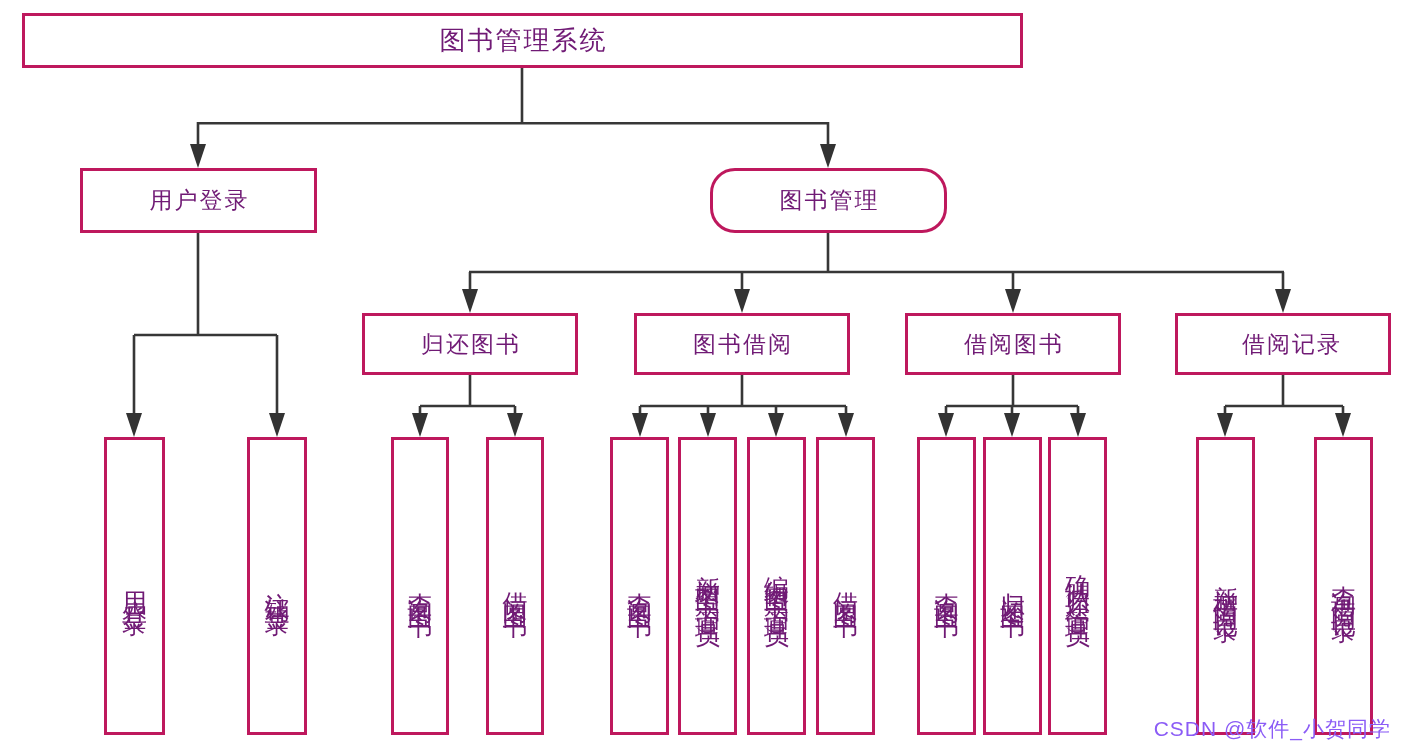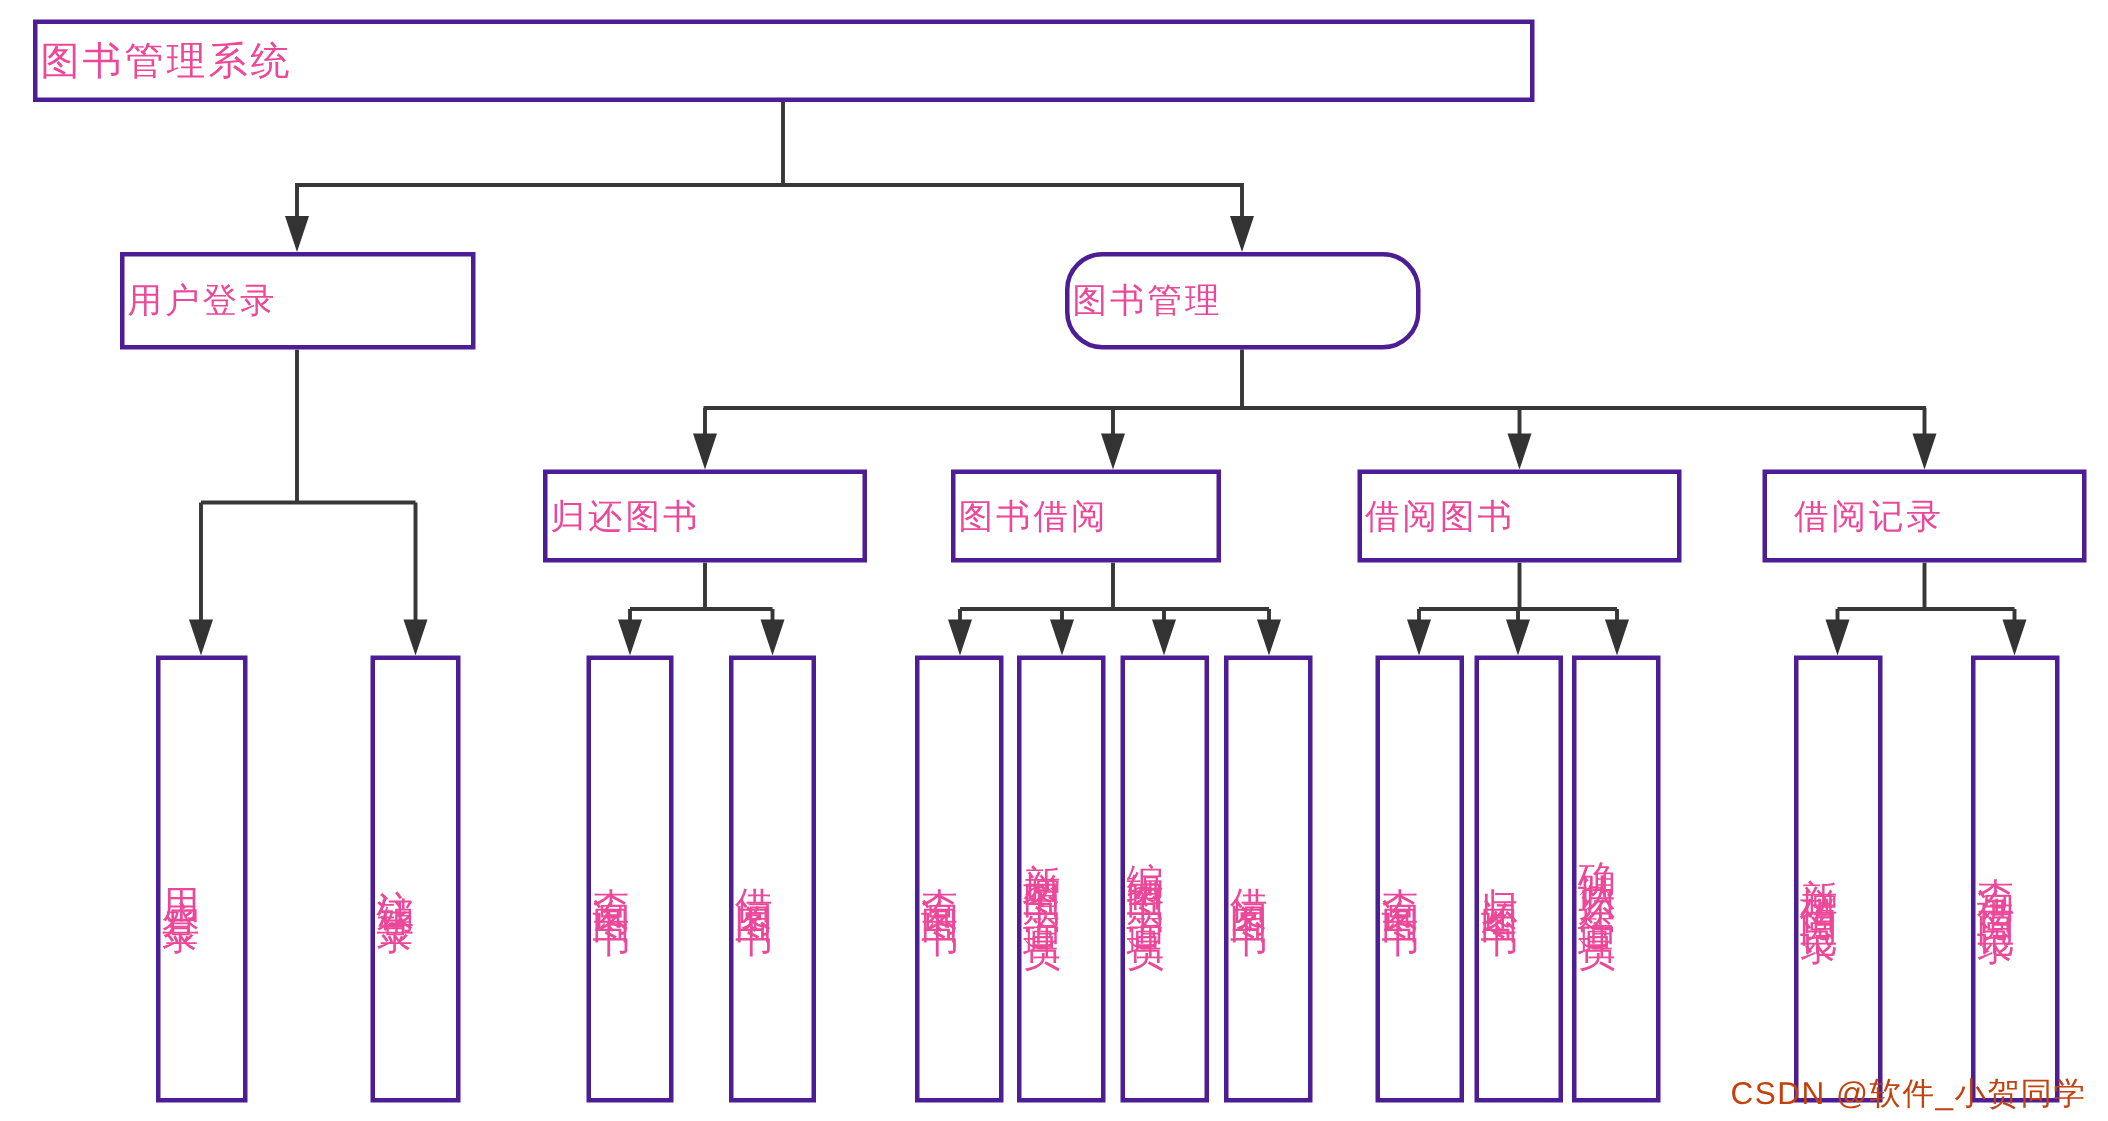--- a/index.html
+++ b/index.html
@@ -19,25 +19,26 @@
     position: absolute;
     left: 0;
     top: 0;
     width: 1405px;
     height: 747px;
     pointer-events: none;
   }
   .box {
     position: absolute;
     box-sizing: border-box;
-    border: 3px solid #4c1d95;
+    border: 3px solid #be185d;
     background: #ffffff;
     display: flex;
     align-items: center;
-    color: #ec4899;
+    justify-content: center;
+    color: #701a75;
     z-index: 2;
   }
   .box .h-label {
     letter-spacing: 2px;
     white-space: nowrap;
     text-indent: 2px;
   }
   .lvl1 .h-label { font-size: 26px; }
   .lvl2 .h-label, .lvl3 .h-label { font-size: 23px; }
   .leaf .v-label {
@@ -46,21 +47,21 @@
     font-size: 25px;
     letter-spacing: 7px;
     line-height: 1;
     white-space: nowrap;
   }
   #watermark {
     position: absolute;
     right: 14px;
     bottom: 4px;
     font-size: 21px;
-    color: #c2410c;
+    color: #8b5cf6;
     letter-spacing: 1px;
     z-index: 5;
     white-space: nowrap;
   }
 </style>
 </head>
 <body>
 
 <div id="stage">
 
@@ -128,21 +129,21 @@
   <div class="box lvl2" style="left:80px; top:168px; width:237px; height:65px;">
     <span class="h-label">用户登录</span>
   </div>
   <div class="box lvl2" style="left:710px; top:168px; width:237px; height:65px;border-radius:25px;">
     <span class="h-label">图书管理</span>
   </div>
 
   <div class="box lvl3" style="left:362px; top:313px; width:216px; height:62px;">
     <span class="h-label">归还图书</span>
   </div>
-  <div class="box lvl3" style="left:634px; top:313px; width:180px; height:62px;">
+  <div class="box lvl3" style="left:634px; top:313px; width:216px; height:62px;">
     <span class="h-label">图书借阅</span>
   </div>
   <div class="box lvl3" style="left:905px; top:313px; width:216px; height:62px;">
     <span class="h-label">借阅图书</span>
   </div>
   <div class="box lvl3" style="left:1175px; top:313px; width:216px; height:62px;padding-left:16px;">
     <span class="h-label">借阅记录</span>
   </div>
 
   <div class="box leaf" style="left:104px; top:437px; width:61px; height:298px;">

